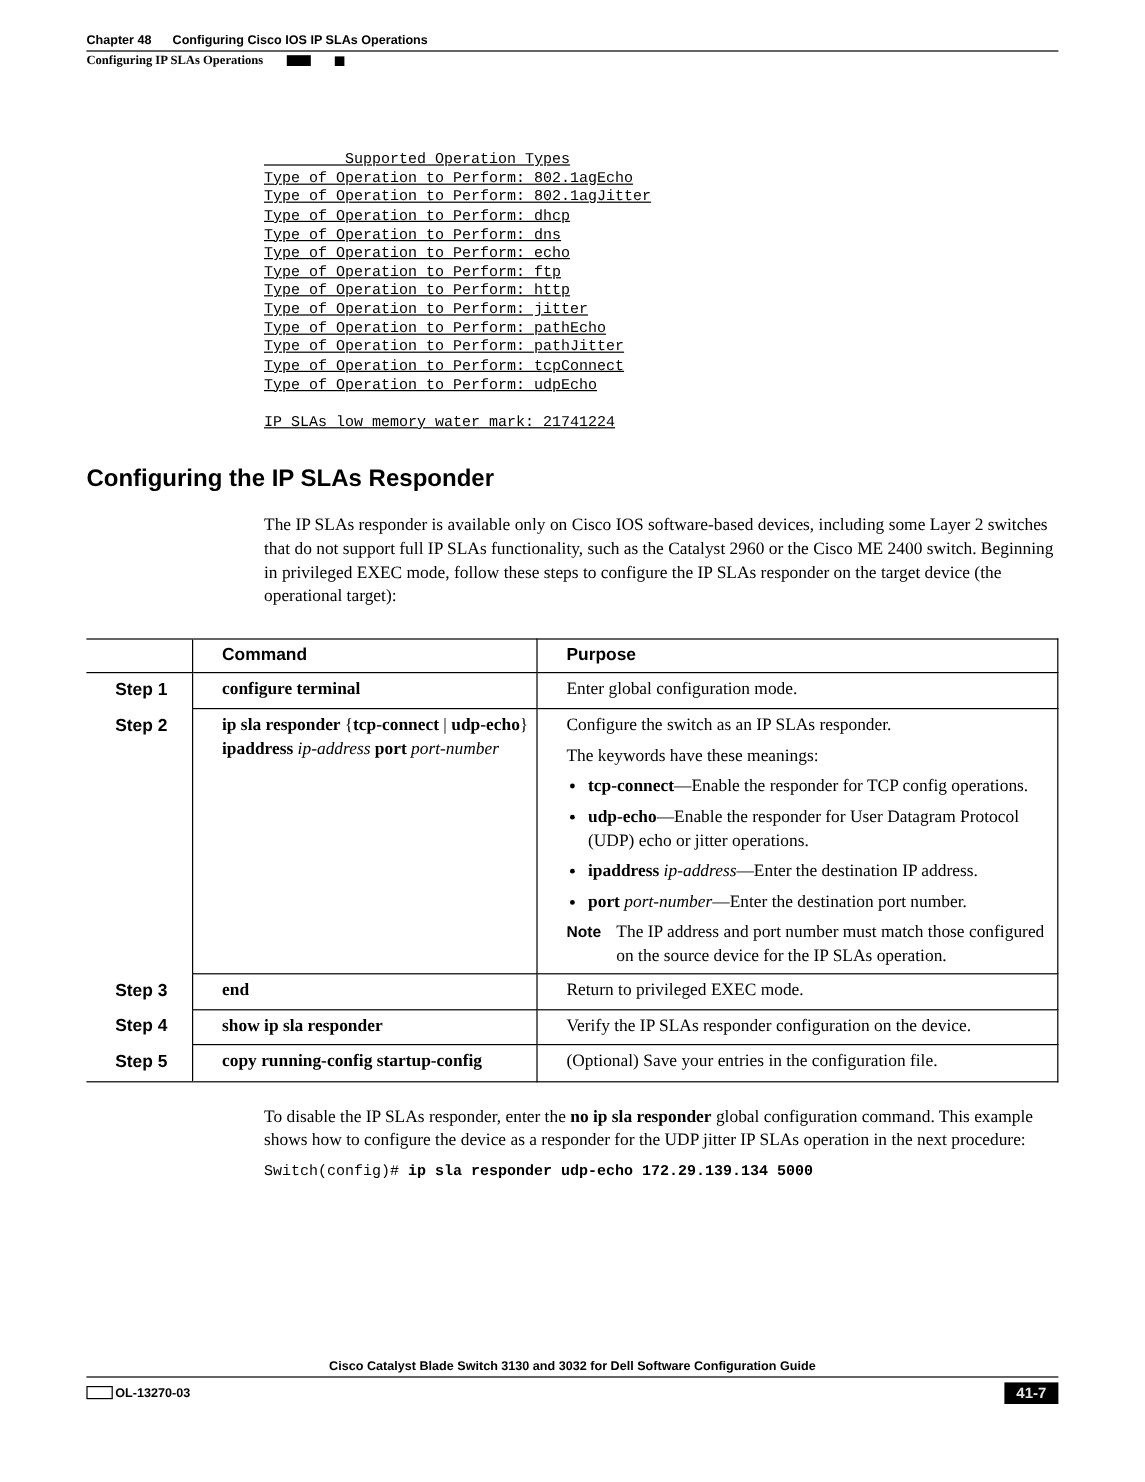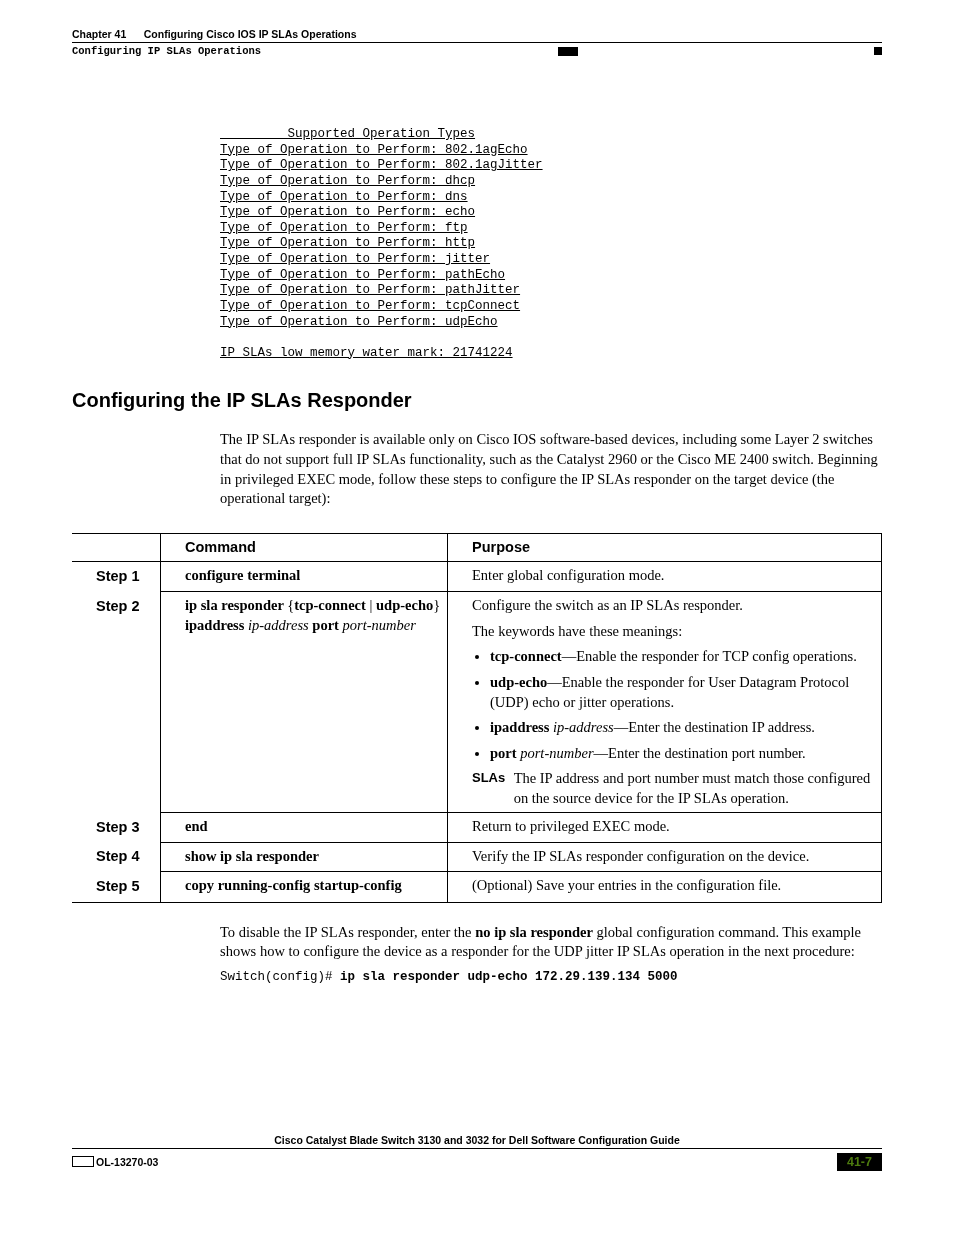--- a/index.html
+++ b/index.html
@@ -25,23 +25,23 @@
   }
   .header-row .chap {
     white-space: pre;
   }
   .header-rule {
     border-top: 1px solid #000;
     margin-bottom: 2px;
   }
   .subheader-row {
     display: flex;
-    justify-content: space-between;
+    justify-content: flex-start;
     align-items: center;
-    font-family: Liberation Mono, monospace;
+    font-family: Liberation Serif, serif;
     font-size: 10.5px;
     font-weight: bold;
     gap: 20px;
     margin-bottom: 70px;
   }
   .black-box {
     width: 20px;
     height: 9px;
     background: #000;
     display: inline-block;
@@ -175,32 +175,32 @@
     font-size: 10.5px;
   }
   .footer-left .outline-box {
     width: 20px;
     height: 9px;
     border: 1px solid #000;
     background: #fff;
   }
   .page-num-box {
     background: #000;
-    color: #4d7c0f;
+    color: #e5e5e5;
     font-size: 12.5px;
     padding: 2px 10px;
   }
 </style>
 </head>
 <body>
 
 <div class="page">
 
   <div class="header-row">
-    <span class="chap">Chapter 41      Configuring Cisco IOS IP SLAs Operations</span>
+    <span class="chap">Chapter 48      Configuring Cisco IOS IP SLAs Operations</span>
   </div>
   <div class="header-rule"></div>
   <div class="subheader-row">
     <span>Configuring IP SLAs Operations</span>
     <span class="black-box"></span>
     <span class="small-box"></span>
   </div>
 
   <pre class="console">         Supported Operation Types
 Type of Operation to Perform: 802.1agEcho
@@ -247,21 +247,21 @@
       <td class="purpose-cell">
         <div>Configure the switch as an IP SLAs responder.</div>
         <div style="margin-top:6px">The keywords have these meanings:</div>
         <ul class="bullets">
           <li><b>tcp-connect</b><span>—Enable the responder for TCP config operations.</span></li>
           <li><b>udp-echo</b><span>—Enable the responder for User Datagram Protocol (UDP) echo or jitter operations.</span></li>
           <li><b>ipaddress </b><i>ip-address</i><span>—Enter the destination IP address.</span></li>
           <li><b>port </b><i>port-number</i><span>—Enter the destination port number.</span></li>
         </ul>
         <div class="note-row">
-          <span class="note-label">SLAs</span>
+          <span class="note-label">Note</span>
           <span class="note-text">The IP address and port number must match those configured on the source device for the IP SLAs operation.</span>
         </div>
       </td>
     </tr>
 
     <tr>
       <td class="step-label">Step 3</td>
       <td class="cmd-cell"><b>end</b></td>
       <td class="purpose-cell">Return to privileged EXEC mode.</td>
     </tr>

